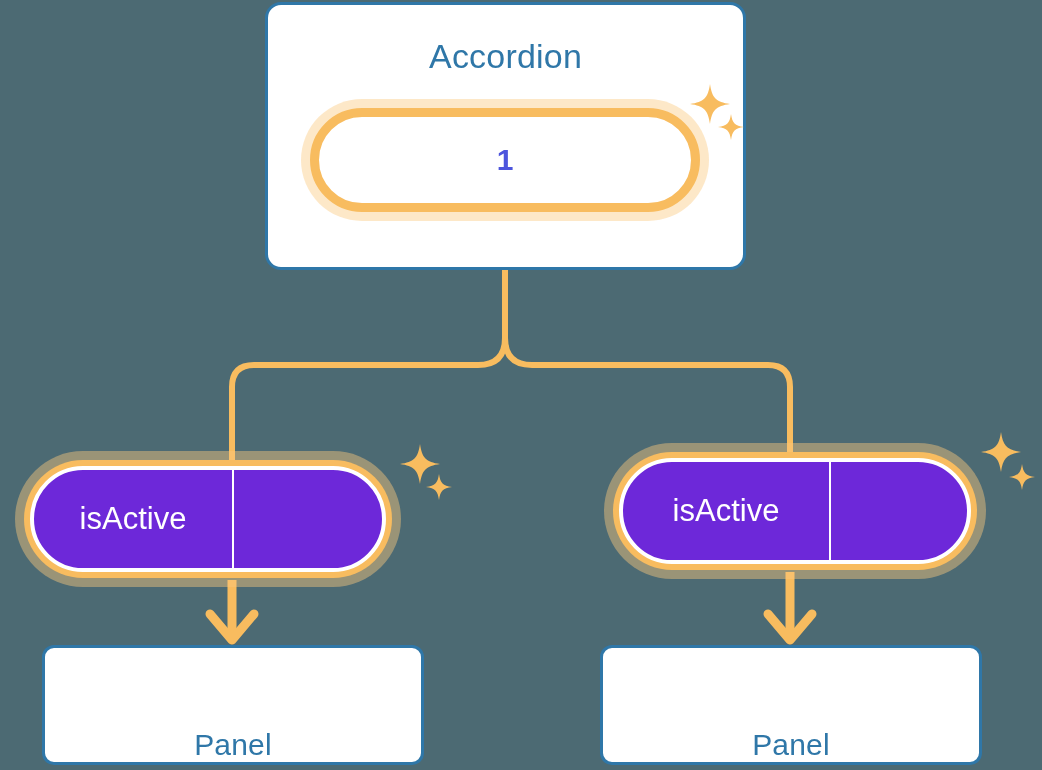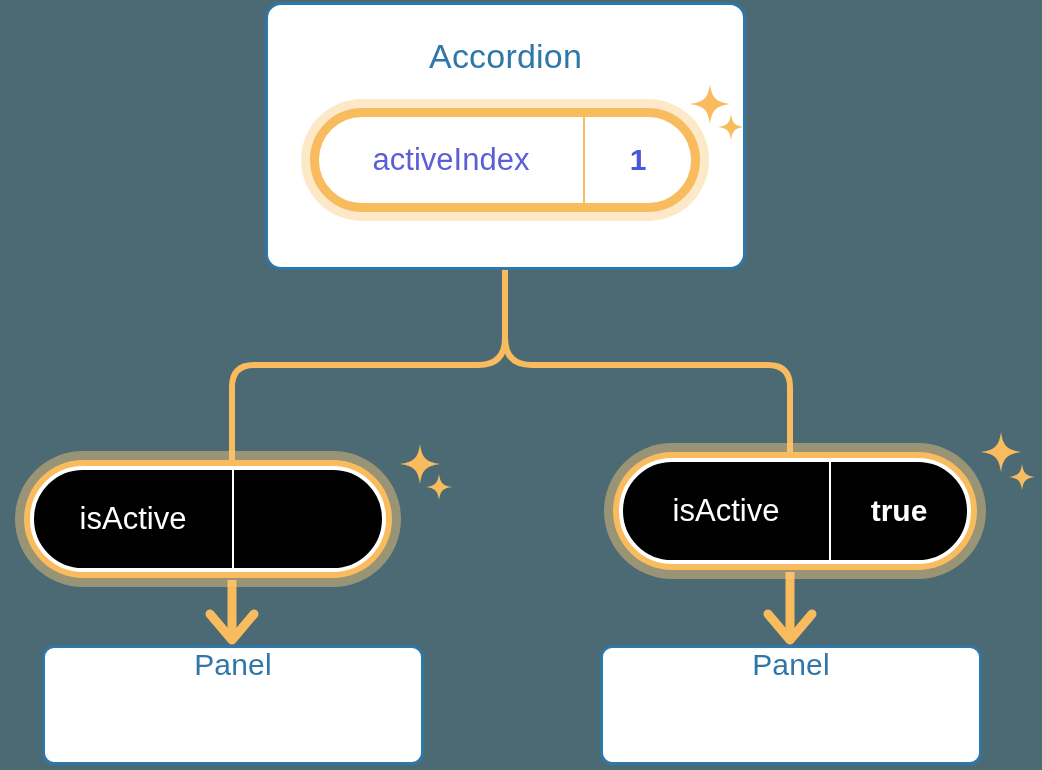--- a/index.html
+++ b/index.html
@@ -54,21 +54,21 @@
   }
   #accordion-card .card-title {
     margin-top: 32px;
   }
 
   .panel-card {
     width: 382px;
     height: 120px;
     border-radius: 12px;
     display: flex;
-    align-items: flex-start;
+    align-items: flex-end;
     justify-content: center;
   }
   #panel-left  { left: 42px;  top: 645px; }
   #panel-right { left: 600px; top: 645px; }
   .panel-card .card-title {
     font-size: 30px;
     margin: 0;
   }
 
   
@@ -107,21 +107,21 @@
   }
   #pill-active-index .pill-val {
     flex: 1 1 auto;
     color: #4d55dd;
     font-size: 30px;
     font-weight: 700;
   }
 
   
   .pill-purple {
-    background: #000000;
+    background: #6d28d9;
     border: 4px solid #ffffff;
     border-radius: 60px;
     box-shadow:
       0 0 0 6px #f8bc5f,
       0 0 0 15px rgba(250, 199, 124, 0.45);
     overflow: hidden;
   }
   .pill-purple .pill-key {
     color: #ffffff;
     font-size: 31px;
@@ -193,21 +193,20 @@
       <line x1="790" y1="572" x2="790" y2="640" stroke="#f8bc5f" stroke-width="9" stroke-linecap="butt"></line>
       <path d="M 768 614 L 790 640 L 812 614" fill="none" stroke="#f8bc5f" stroke-width="9" stroke-linecap="round" stroke-linejoin="round"></path>
     </g>
   </svg>
 
   <div class="card" id="accordion-card">
     <div class="card-title">Accordion</div>
   </div>
 
   <div class="pill" id="pill-active-index">
-    <div class="pill-key">activeIndex</div>
     <div class="pill-val">1</div>
   </div>
 
   <div class="sparkle-group" id="sparkles-top">
     <div class="sparkle" style="left:0px; top:0px;">
       <svg width="40" height="40" viewBox="0 0 40 40">
         <path d="M20 0 C22 14 26 18 40 20 C26 22 22 26 20 40 C18 26 14 22 0 20 C14 18 18 14 20 0 Z" fill="#f8bc5f"></path>
       </svg>
     </div>
     <div class="sparkle" style="left:28px; top:30px;">
@@ -229,21 +228,20 @@
     </div>
     <div class="sparkle" style="left:26px; top:30px;">
       <svg width="26" height="26" viewBox="0 0 40 40">
         <path d="M20 0 C22 14 26 18 40 20 C26 22 22 26 20 40 C18 26 14 22 0 20 C14 18 18 14 20 0 Z" fill="#f8bc5f"></path>
       </svg>
     </div>
   </div>
 
   <div class="pill pill-purple" id="pill-is-active-right">
     <div class="pill-key">isActive</div>
-    <div class="pill-val">true</div>
   </div>
 
   <div class="sparkle-group" id="sparkles-right">
     <div class="sparkle" style="left:0px; top:0px;">
       <svg width="40" height="40" viewBox="0 0 40 40">
         <path d="M20 0 C22 14 26 18 40 20 C26 22 22 26 20 40 C18 26 14 22 0 20 C14 18 18 14 20 0 Z" fill="#f8bc5f"></path>
       </svg>
     </div>
     <div class="sparkle" style="left:28px; top:32px;">
       <svg width="26" height="26" viewBox="0 0 40 40">

